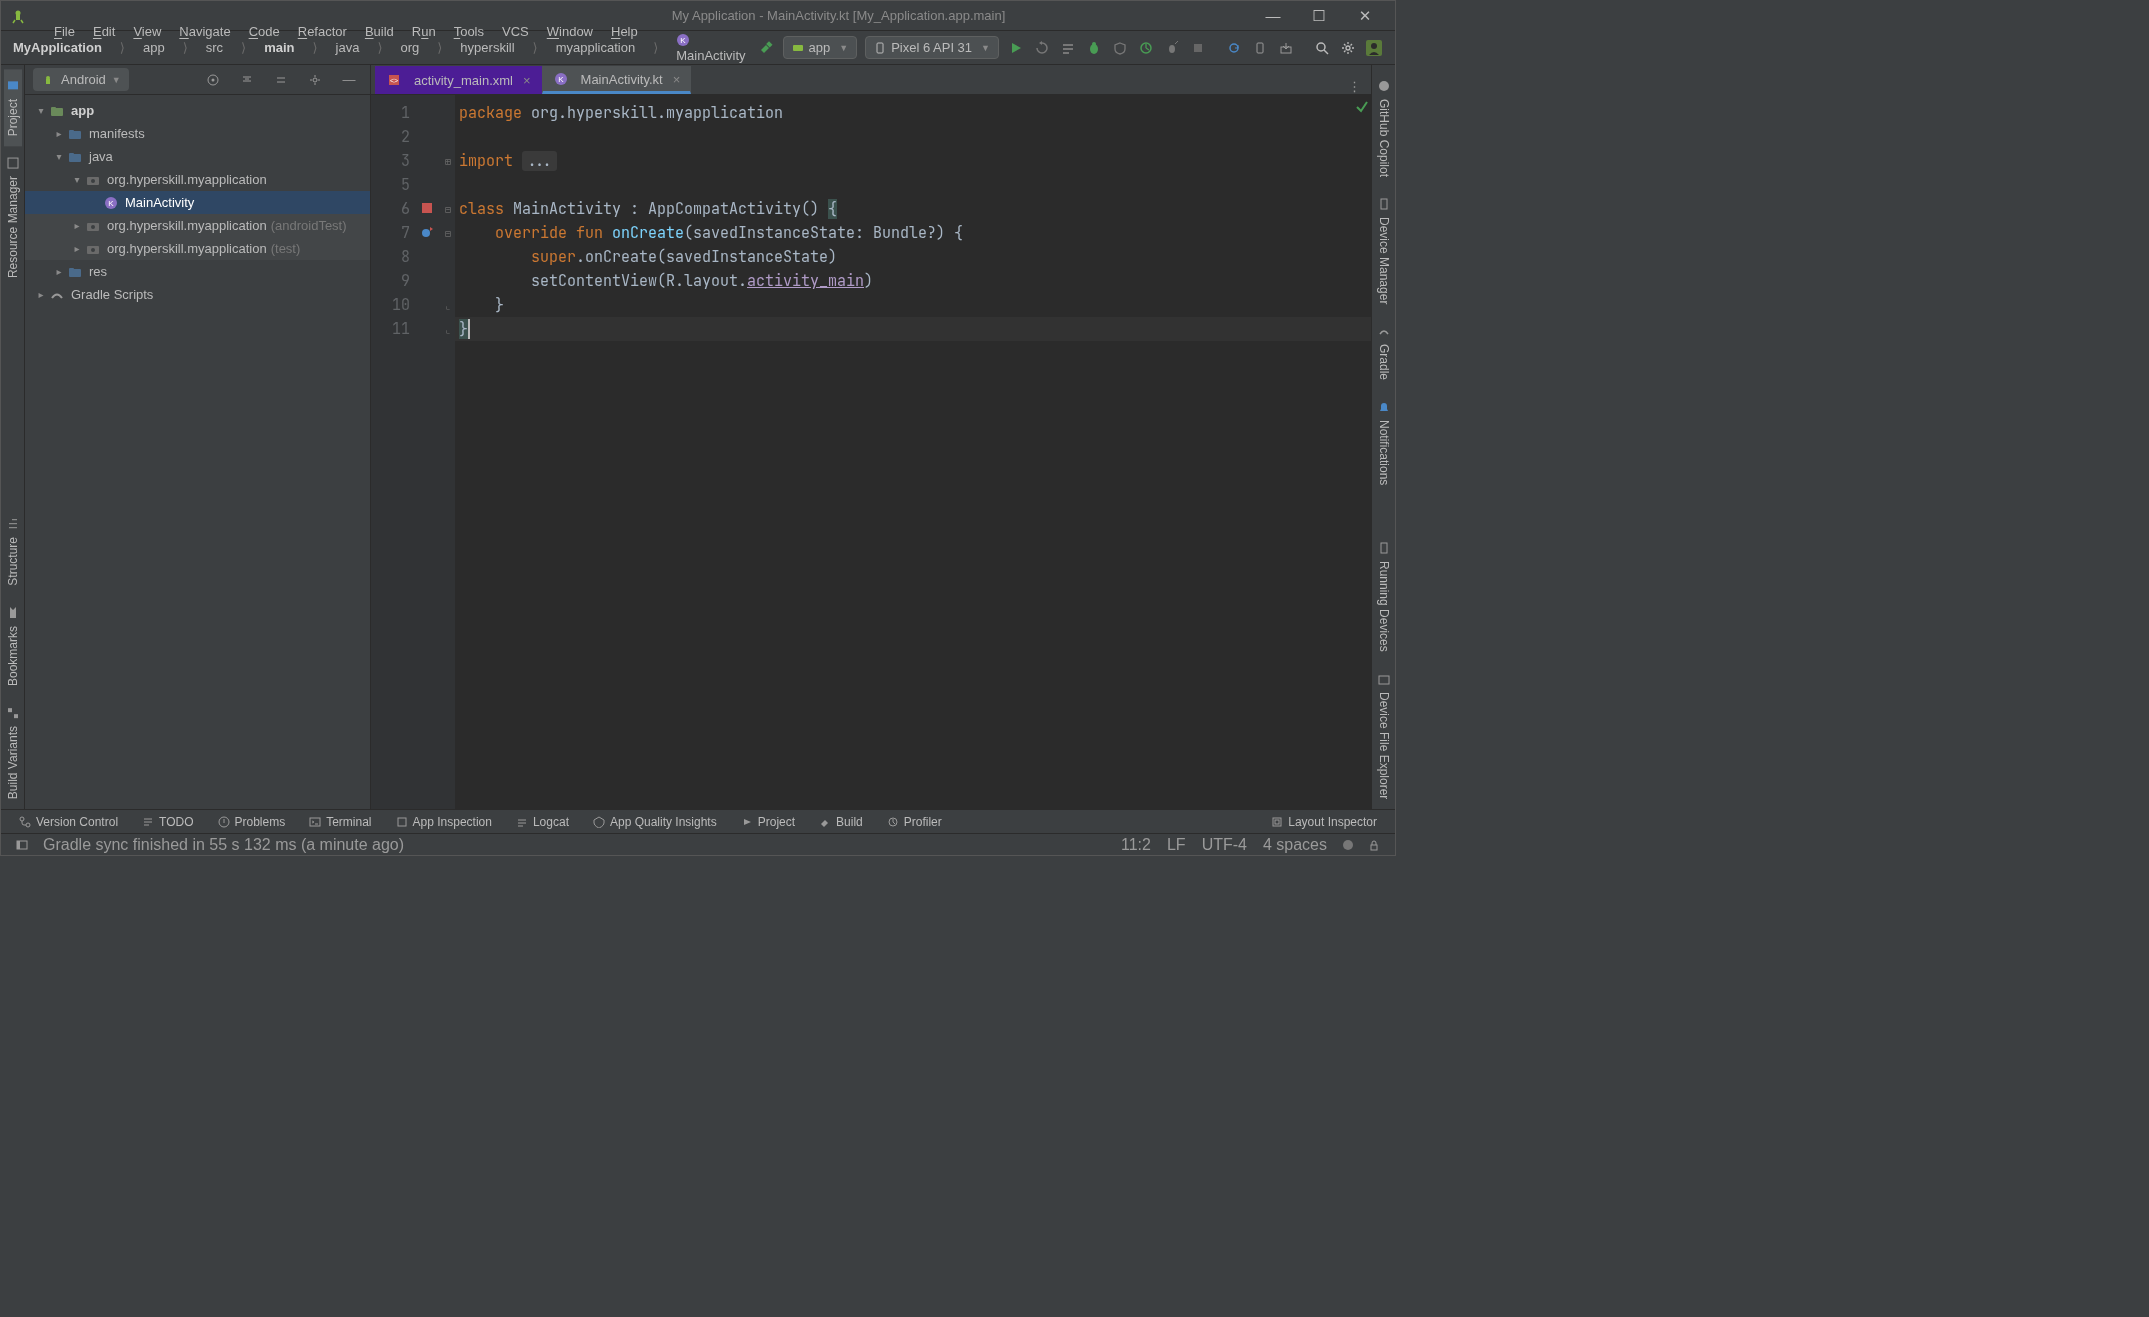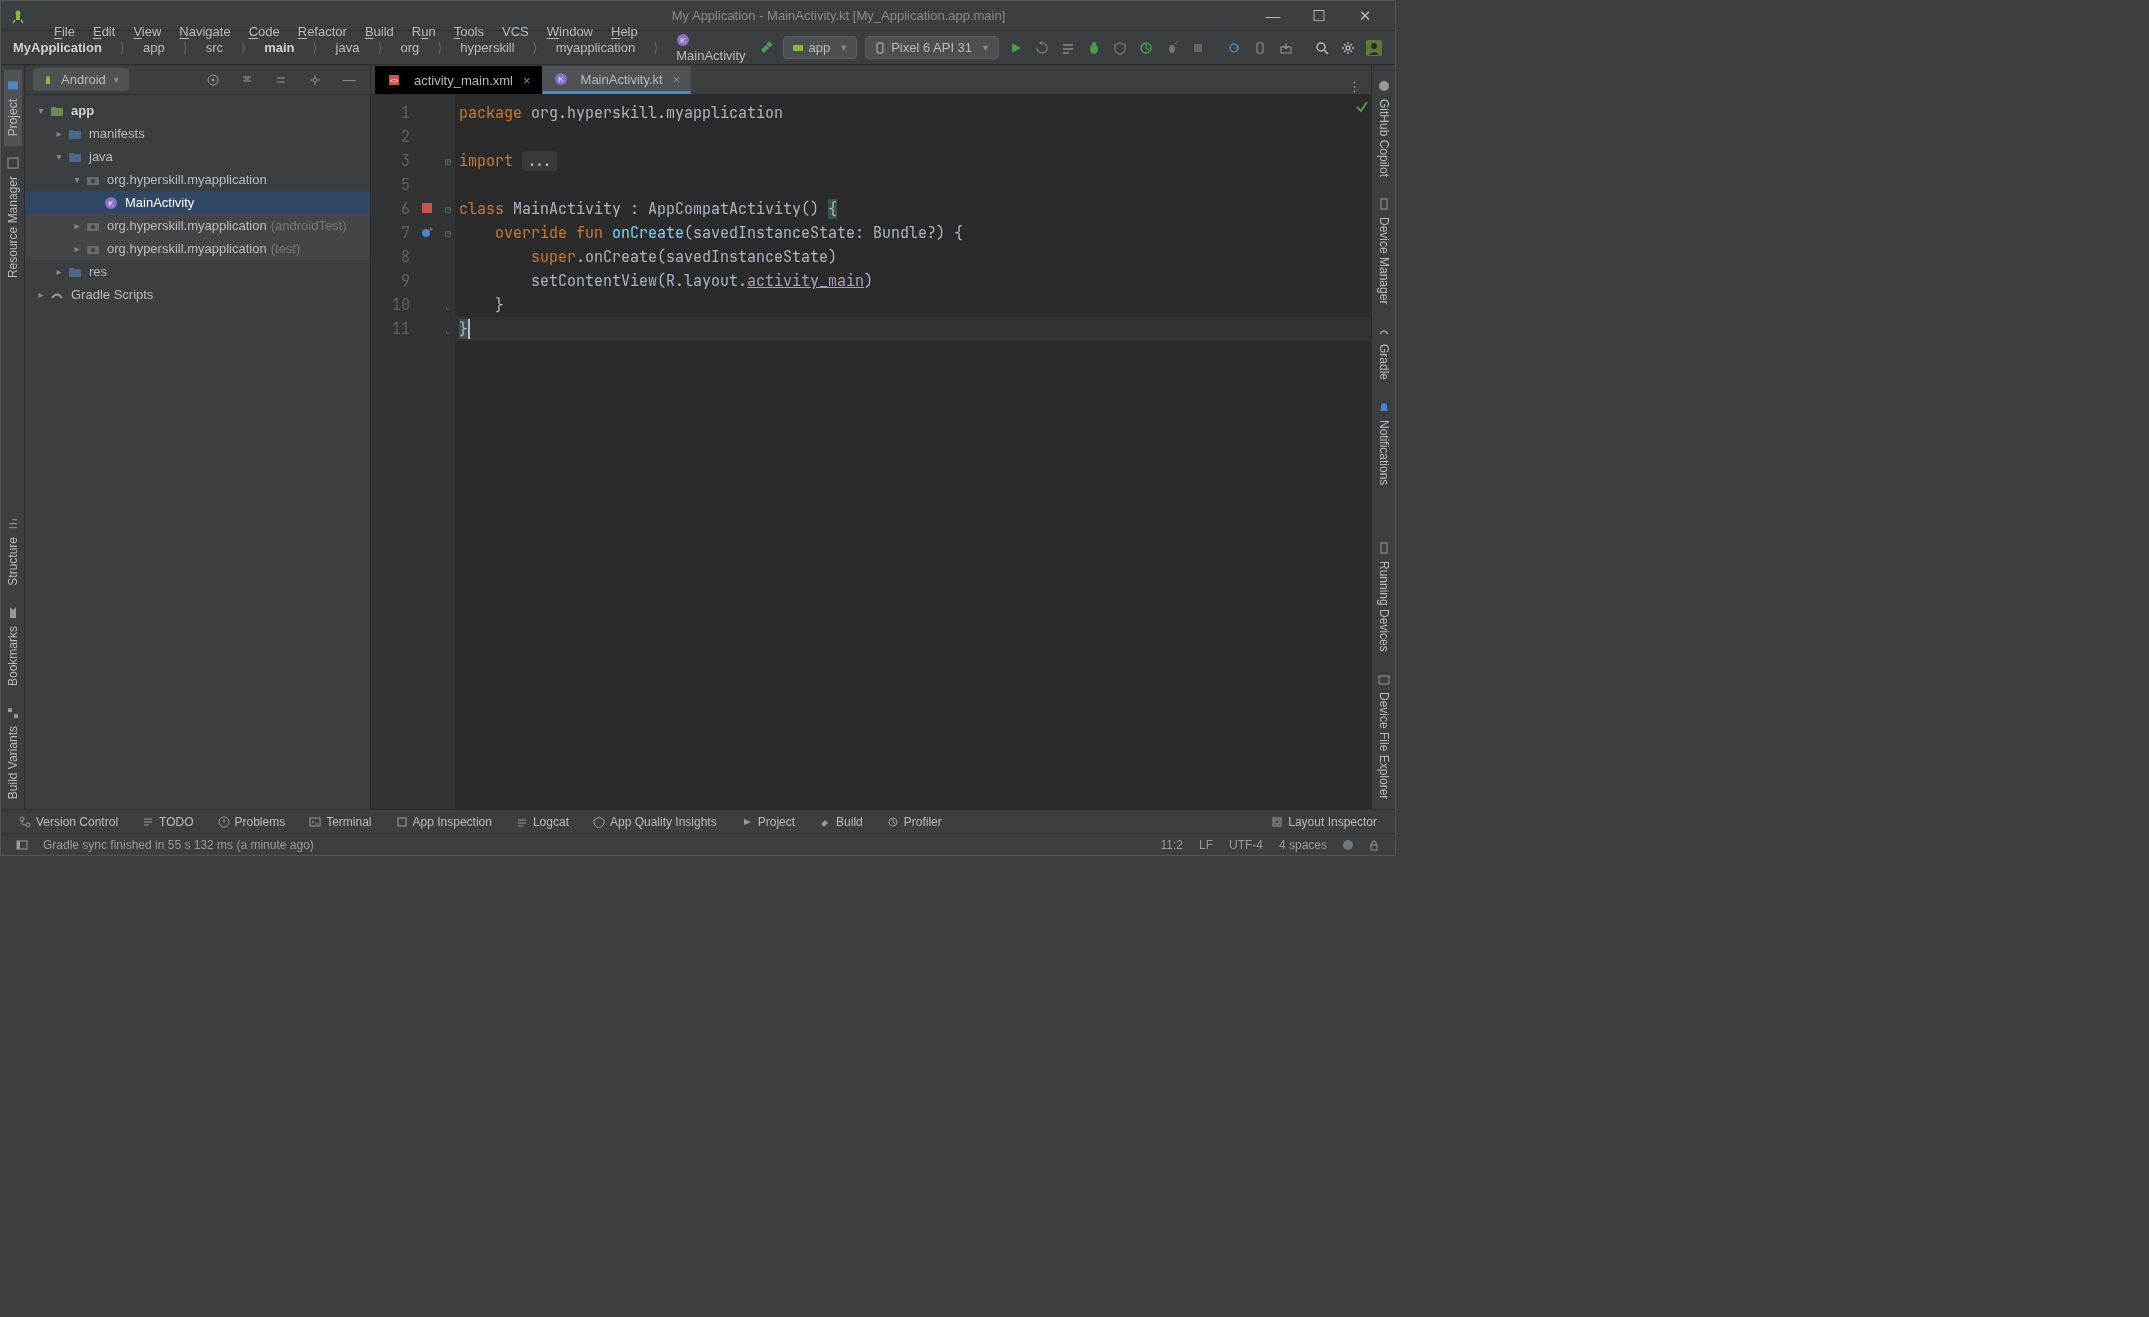--- a/index.html
+++ b/index.html
@@ -165,21 +165,21 @@
   border-bottom: 1px solid #2b2b2b;
   padding-left: 4px;
 }
 .etab {
   height: 28px;
   display: flex;
   align-items: center;
   gap: 6px;
   padding: 0 10px;
   cursor: pointer;
-  background: #000000;
+  background: #4c1d95;
   color: #bbbbbb;
   border: 1px solid transparent;
 }
 .etab.active {
   background: #4e5254;
   border-bottom: 3px solid #4a88c7;
 }
 .etab .close { color: #8a8a8a; margin-left: 4px; font-size: 13px; }
 .etab-spacer { flex: 1; }
 .etab-menu { padding: 0 10px; color: #9a9a9a; cursor: pointer; }
@@ -240,21 +240,21 @@
 .bottom-bar .spacer { flex: 1; }
 
 .status-bar {
   height: 22px;
   background: #3c3f41;
   border-top: 1px solid #2b2b2b;
   display: flex;
   align-items: center;
   padding: 0 8px;
   color: #9a9a9a;
-  font-size: 12px;
+  font-size: 16px;
 }
 .status-bar .spacer { flex: 1; }
 .status-bar .cell { padding: 0 8px; cursor: pointer; }
 
 svg { display: block; }
 </style>
 </head>
 <body>
 
 <div class="menubar">

